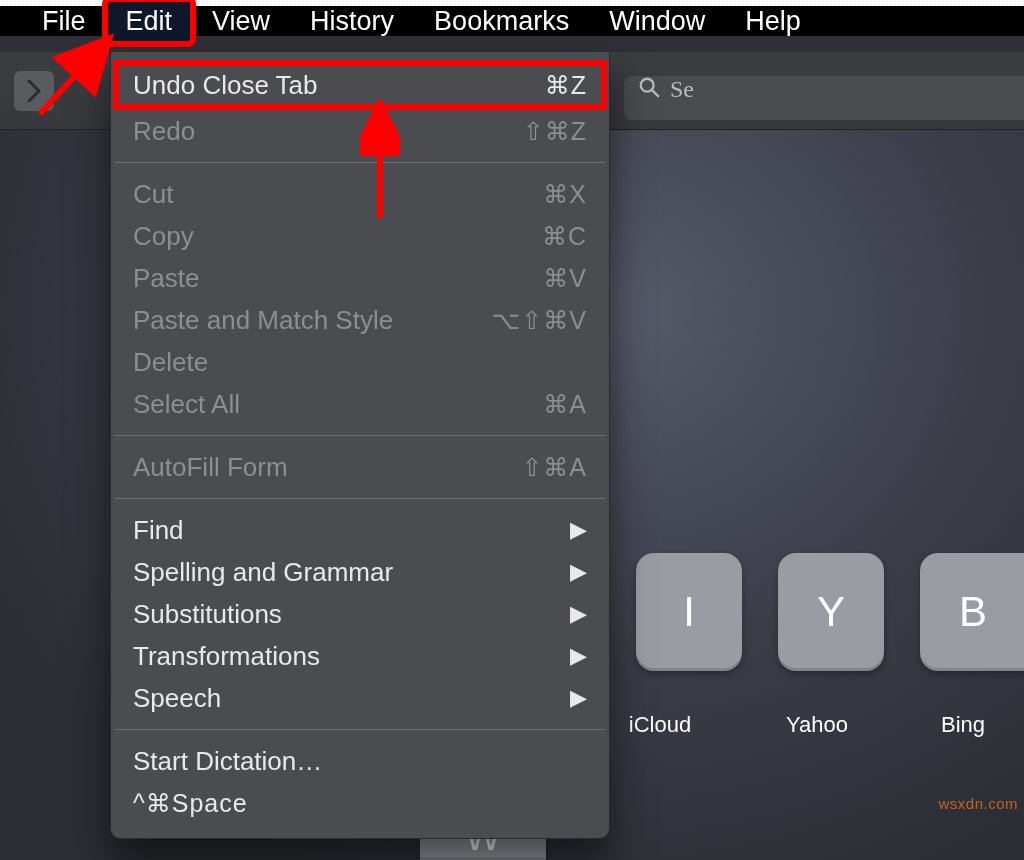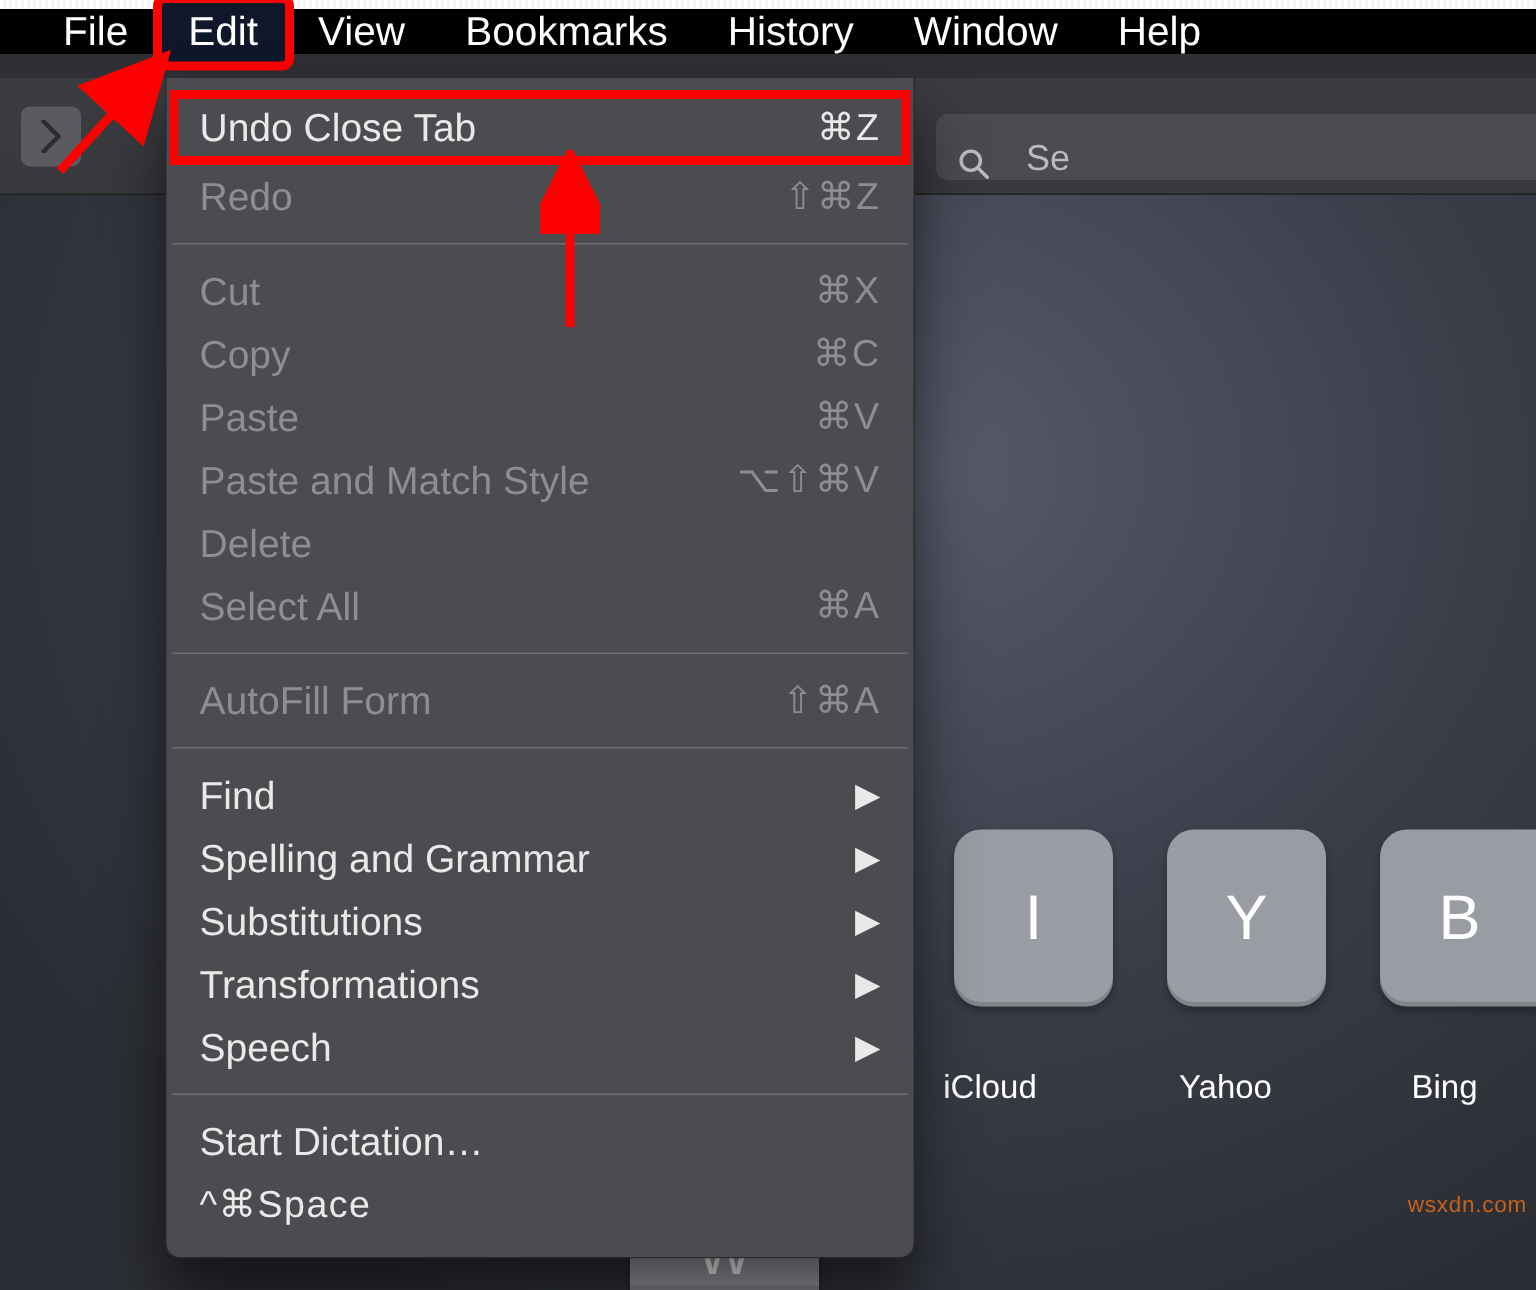--- a/index.html
+++ b/index.html
@@ -36,22 +36,22 @@
   }
   .back-btn {
     margin-left: 14px; width: 40px; height: 40px;
     background: #5a5b5f; border-radius: 6px;
     display: flex; align-items: center; justify-content: center;
   }
   .back-btn svg { width: 14px; height: 22px; }
   .search-field {
     position: absolute; top: 76px; right: 0; height: 44px; width: 400px;
     background: #4a4b4f; border-radius: 8px 0 0 8px;
-    display: flex; align-items: flex-end; gap: 24px; padding-left: 14px;
-    color: #b9bbbf; font-size: 24px;
+    display: flex; align-items: flex-start; gap: 10px; padding-left: 14px;
+    color: #b9bbbf; font-size: 24px; font-family: Liberation Serif, serif;
   }
   .search-field svg { width: 22px; height: 22px; }
   
   .bg-area {
     position: absolute; top: 130px; left: 0; right: 0; bottom: 0;
     background: radial-gradient(ellipse at 60% 25%, #565a6a 0%, #3a3d48 45%, #2c2e35 80%);
   }
   
   .key {
     position: absolute; background: #9a9ca3; border-radius: 18px;
@@ -100,22 +100,22 @@
 </style>
 </head>
 <body>
 
 <div class="top-noise"></div>
 
 <div class="menubar">
   <div class="menu-item">File</div>
   <div class="menu-item active red-box">Edit</div>
   <div class="menu-item">View</div>
+  <div class="menu-item">History</div>
   <div class="menu-item">Bookmarks</div>
-  <div class="menu-item">History</div>
   <div class="menu-item">Window</div>
   <div class="menu-item">Help</div>
 </div>
 
 <div class="toolbar">
   <div class="back-btn">
     <svg viewBox="0 0 14 22">
       <path d="M2 1 L12 11 L2 21" fill="none" stroke="#2d2d30" stroke-width="3" stroke-linecap="round" stroke-linejoin="round"></path>
     </svg>
   </div>

